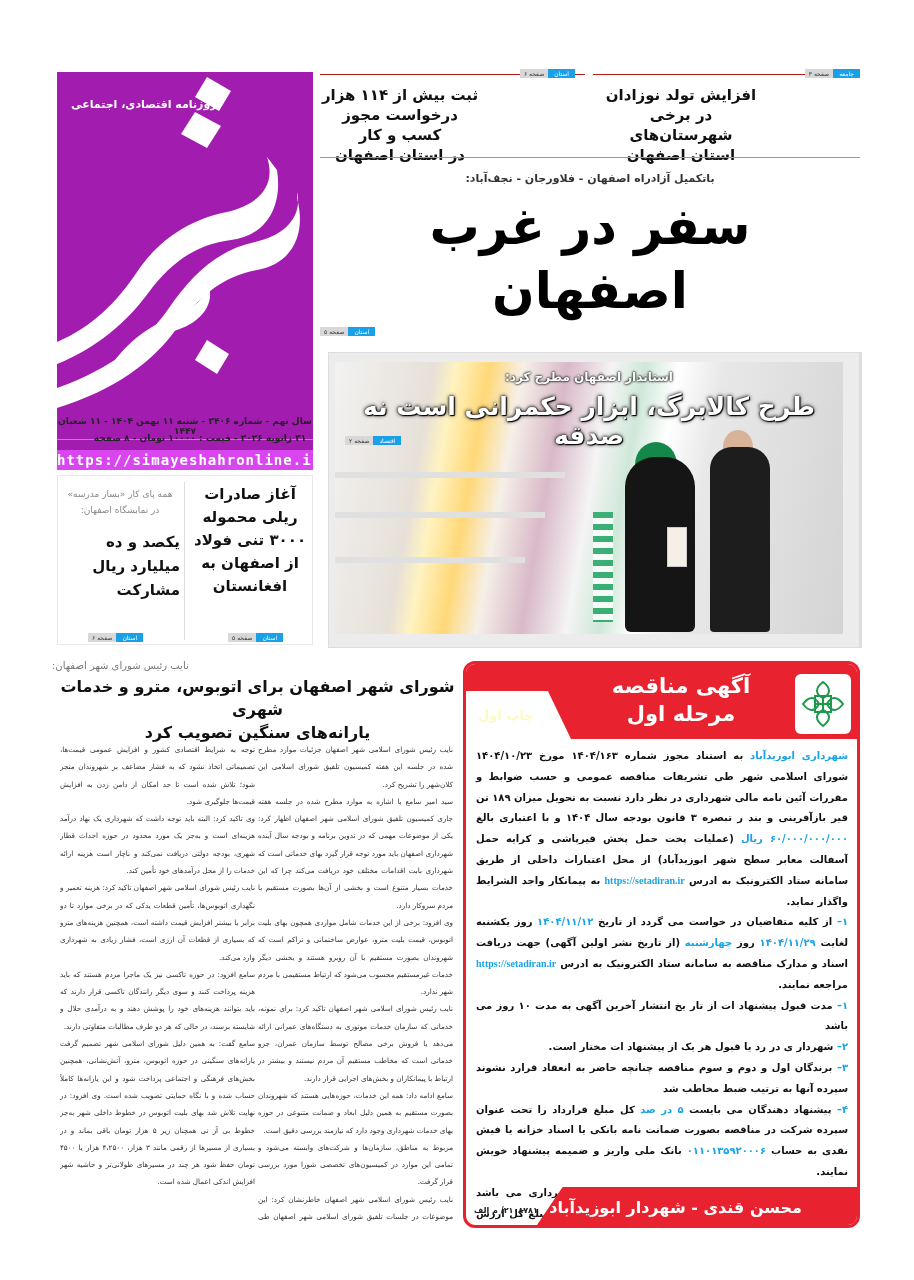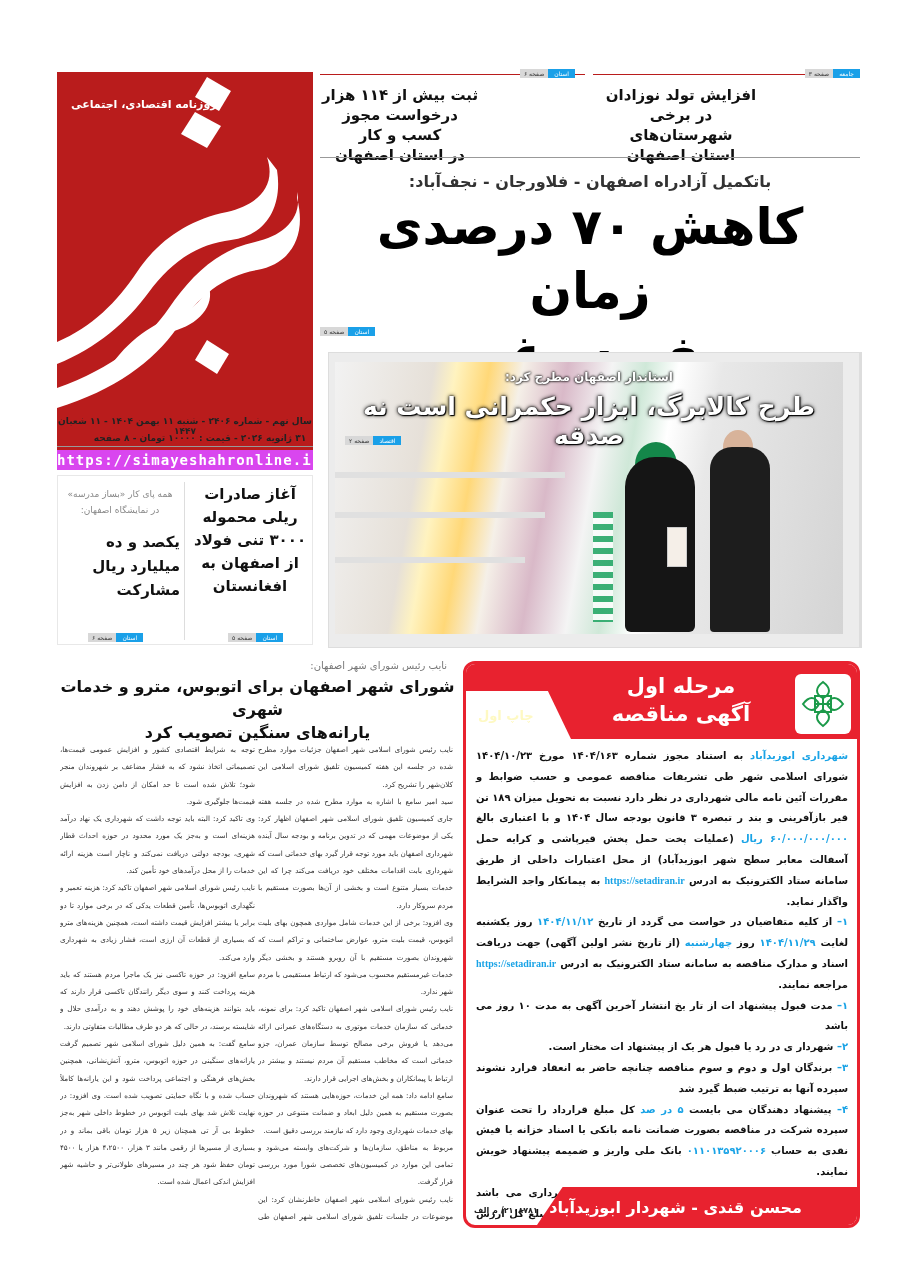--- a/index.html
+++ b/index.html
@@ -2,40 +2,40 @@
 <html><head>
 <meta charset="utf-8">
 <style>
   * { box-sizing: border-box; margin: 0; padding: 0; }
   html, body { width: 914px; height: 1280px; background: #ffffff; overflow: hidden; }
   body { font-family: "DejaVu Sans", sans-serif; color: #111; position: relative; direction: rtl; }
 
   .abs { position: absolute; }
 
   
-  .masthead { left: 57px; top: 72px; width: 256px; height: 386px; background: #b91c1c; overflow: hidden; }
+  .masthead { left: 57px; top: 72px; width: 256px; height: 386px; background: #a21caf; overflow: hidden; }
   .masthead .tagline { position: absolute; top: 26px; left: 14px; color: #fff; font-size: 11px; font-weight: bold; }
   .masthead .logo { position: absolute; left: 0; top: 0; width: 256px; height: 340px; }
-  .issue-line1 { left: 57px; top: 416px; width: 256px; text-align: center; font-size: 9px; font-weight: bold; color: #222; border-bottom: 1px solid #999; padding-bottom: 10px; }
+  .issue-line1 { left: 57px; top: 416px; width: 256px; text-align: center; font-size: 9px; font-weight: bold; color: #222; border-bottom: 1px solid #999; padding-bottom: 3px; }
   .issue-line2 { left: 72px; top: 433px; width: 256px; text-align: center; font-size: 9px; font-weight: bold; color: #222; }
   .site-url { left: 57px; top: 450px; width: 256px; height: 20px; background: #d946ef; color: #fff; font-family: "DejaVu Sans Mono", monospace; font-size: 14px; font-weight: bold; text-align: center; line-height: 20px; direction: ltr; letter-spacing: 1px; }
 
   
   .tag { display: inline-flex; height: 9px; font-size: 6px; line-height: 9px; }
   .tag .sec { background: #1aa0e8; color: #fff; padding: 0 6px; }
   .tag .pg { background: #d8d8d8; color: #333; padding: 0 4px; }
 
   
   .teaser { top: 74px; height: 82px; border-top: 1px solid #b91c1c; }
   .teaser .title { position: absolute; font-weight: bold; font-size: 15px; line-height: 20px; text-align: center; color: #111; }
   .teaser .photo { position: absolute; bottom: 0; border-radius: 50% 50% 0 0; overflow: hidden; }
   .teaser-bottom-rule { left: 320px; top: 157px; width: 540px; height: 1px; background: #999; }
 
   
-  .kicker-main { left: 330px; top: 172px; width: 520px; text-align: center; font-size: 16px; color: #333; font-weight: bold; }
+  .kicker-main { left: 330px; top: 172px; width: 520px; text-align: center; font-size: 11px; color: #333; font-weight: bold; }
   .headline-main { left: 330px; top: 195px; width: 520px; text-align: center; font-size: 50px; line-height: 64px; font-weight: bold; color: #000; letter-spacing: -1px; }
 
   
   .photo-frame { left: 328px; top: 352px; width: 532px; height: 296px; background: #ececec; border: 1px solid #ddd; }
   .photo { left: 335px; top: 362px; width: 508px; height: 272px; overflow: hidden;
     background: linear-gradient(100deg, #f2f2f2 0%, #e6e0d8 18%, #fff3c0 22%, #ffd878 28%, #f5f0e8 34%, #d9b9c8 42%, #f4f4f4 50%, #cfe8d8 56%, #ffffff 62%, #e8e8e8 70%, #d4d4d4 100%); }
   .photo .shelf { position: absolute; background: #e0e0e0; height: 6px; }
   .photo .woman { position: absolute; left: 290px; top: 95px; width: 70px; height: 175px; background: #151515; border-radius: 30px 30px 6px 6px; }
   .photo .scarf { position: absolute; left: 300px; top: 80px; width: 42px; height: 45px; background: #14874a; border-radius: 50% 50% 40% 40%; }
   .photo .man { position: absolute; left: 375px; top: 85px; width: 60px; height: 185px; background: #1d1d1d; border-radius: 22px 22px 4px 4px; }
@@ -47,21 +47,21 @@
   .photo-tag { left: 345px; top: 436px; }
 
   
   .mid-box { left: 57px; top: 475px; width: 256px; height: 170px; border: 1px solid #e8e8e8; background: #fff; }
   .mid-divider { left: 184px; top: 482px; width: 1px; height: 158px; background: #ddd; }
   .mid-right { left: 190px; top: 483px; width: 120px; text-align: center; font-weight: bold; font-size: 15px; line-height: 23px; color: #111; }
   .mid-left-kicker { left: 60px; top: 486px; width: 120px; text-align: center; font-size: 9px; line-height: 16px; color: #888; }
   .mid-left { left: 60px; top: 530px; width: 120px; text-align: right; font-weight: bold; font-size: 15px; line-height: 24px; color: #111; }
 
   
-  .art-kicker { left: 52px; top: 660px; width: 395px; text-align: right; font-size: 10px; color: #777; }
+  .art-kicker { left: 52px; top: 660px; width: 395px; text-align: left; font-size: 10px; color: #777; }
   .art-headline { left: 60px; top: 675px; width: 395px; text-align: center; font-size: 16px; line-height: 23px; font-weight: bold; color: #111; }
   .col { top: 741px; width: 195px; height: 486px; font-size: 7.2px; line-height: 17.3px; color: #333; text-align: justify; overflow: hidden; }
   .col p { margin: 0; }
   .col-right { left: 258px; }
   .col-left { left: 60px; }
 
   
   .ad { left: 463px; top: 661px; width: 397px; height: 567px; border: 3px solid #e8222f; border-radius: 12px; background: #fff; overflow: hidden; }
   .ad-header { position: absolute; left: 0; top: 0; width: 100%; height: 75px; background: #e8222f; }
   .ad-header .white-tab { position: absolute; left: 0; top: 27px; width: 105px; height: 48px; background: #fff; clip-path: polygon(0 0, 78% 0, 100% 100%, 0 100%); }
@@ -120,21 +120,20 @@
   </div>
   <div class="tag" style="position:absolute; right:10px; top:-6px;">
     <span class="sec">استان</span>
       <span class="pg">صفحه ۶</span>
   </div>
 </div>
 <div class="abs teaser-bottom-rule"></div>
 
 <div class="abs kicker-main">باتکمیل آزادراه اصفهان - فلاورجان - نجف‌آباد:</div>
 <div class="abs headline-main">
-  <div>کاهش ۷۰ درصدی زمان</div>
   <div>سفر در غرب اصفهان</div>
 </div>
 <div class="abs tag" style="left:320px; top:327px;">
   <span class="sec">استان</span>
     <span class="pg">صفحه ۵</span>
 </div>
 
 <div class="abs photo-frame"></div>
 <div class="abs photo">
   <div class="shelf" style="left:0; top:110px; width:230px;"></div>
@@ -214,22 +213,22 @@
           <path d="M28 8 c8 6 8 12 0 16 c-8 -4 -8 -10 0 -16 z"></path>
           <path d="M28 52 c8 -6 8 -12 0 -16 c-8 4 -8 10 0 16 z"></path>
           <path d="M8 30 c6 -8 12 -8 16 0 c-4 8 -10 8 -16 0 z"></path>
           <path d="M48 30 c-6 -8 -12 -8 -16 0 c4 8 10 8 16 0 z"></path>
           <rect x="20" y="22" width="16" height="16"></rect>
           <path d="M28 22 v16 M20 30 h16"></path>
         </g>
       </svg>
     </div>
     <div class="ad-title">
+      <div>آگهی مناقصه</div>
       <div>مرحله اول</div>
-      <div>آگهی مناقصه</div>
     </div>
     <div class="ad-print">چاپ اول</div>
   </div>
 
   <div class="ad-body">
     <p>
       <span class="hl">شهرداری ابوزیدآباد</span>
       <span>به استناد مجوز شماره ۱۴۰۴/۱۶۳ مورخ ۱۴۰۴/۱۰/۲۳ شورای اسلامی شهر طی تشریفات مناقصه عمومی و حسب ضوابط و مقررات آئین نامه مالی شهرداری در نظر دارد نسبت به تحویل میزان ۱۸۹ تن قیر بازآفرینی و بند ر تبصره ۳ قانون بودجه سال ۱۴۰۴ و با اعتباری بالغ</span>
       <span class="hl">۶۰/۰۰۰/۰۰۰/۰۰۰ ریال</span>
       <span>(عملیات پخت حمل پخش قیرپاشی و کرایه حمل آسفالت معابر سطح شهر ابوزیدآباد) از محل اعتبارات داخلی از طریق سامانه ستاد الکترونیک به ادرس</span>
@@ -243,21 +242,21 @@
       <span>روز یکشنبه لغایت</span>
       <span class="hl">۱۴۰۴/۱۱/۲۹</span>
       <span>روز</span>
       <span class="hl">چهارشنبه</span>
       <span>(از تاریخ نشر اولین آگهی) جهت دریافت اسناد و مدارک مناقصه به سامانه ستاد الکترونیک به ادرس</span>
       <span class="hl" style="font-family:'Liberation Serif', serif;">https://setadiran.ir</span>
       <span>مراجعه نمایند.</span>
     </p>
     <p><span class="num">۱–</span> <span>مدت قبول پیشنهاد ات از تار یخ انتشار آخرین آگهی به مدت ۱۰ روز می باشد</span></p>
     <p><span class="num">۲–</span> <span>شهردار ی در رد یا قبول هر یک از پیشنهاد ات مختار است.</span></p>
-    <p><span class="num">۳–</span> <span>برندگان اول و دوم و سوم مناقصه چنانچه حاضر به انعقاد قرارد نشوند سپرده آنها به ترتیب ضبط گیرد شد</span></p>
+    <p><span class="num">۳–</span> <span>برندگان اول و دوم و سوم مناقصه چنانچه حاضر به انعقاد قرارد نشوند سپرده آنها به ترتیب ضبط مخاطب شد</span></p>
     <p>
       <span class="num">۴–</span>
       <span>پیشنهاد دهندگان می بایست</span>
       <span class="hl">۵ در صد</span>
       <span>کل مبلغ قرارداد را تحت عنوان سپرده شرکت در مناقصه بصورت ضمانت نامه بانکی یا اسناد خزانه یا فیش نقدی به حساب</span>
       <span class="hl">۰۱۱۰۱۳۵۹۲۰۰۰۶</span>
       <span>بانک ملی واریز و ضمیمه پیشنهاد خویش نمایند.</span>
     </p>
     <p><span class="num">۵–</span> <span>تامین قیر مورد نیاز به میزان تقریبی ۱۸۹تن با شهرداری می باشد پیمانکار متعهد به ارائه ضمانت نامه بانکی یا اسناد خزانه به مبلغ کل ارزش ریالی قیر در زمان تحویل می باشد</span></p>
 

